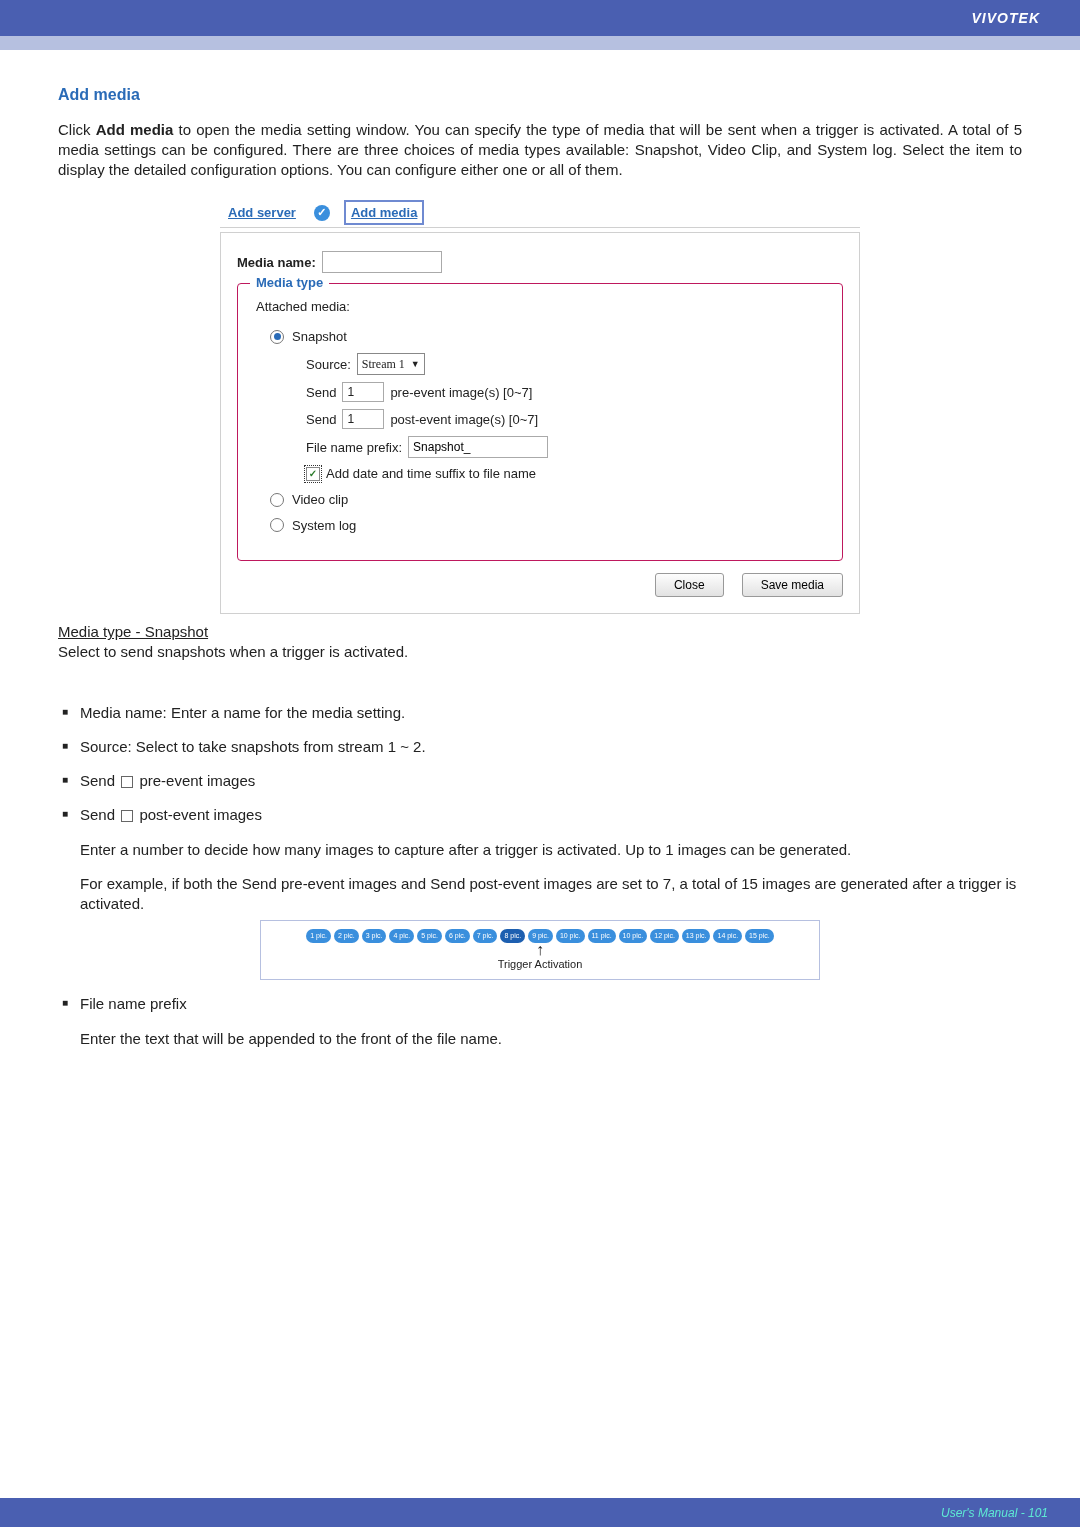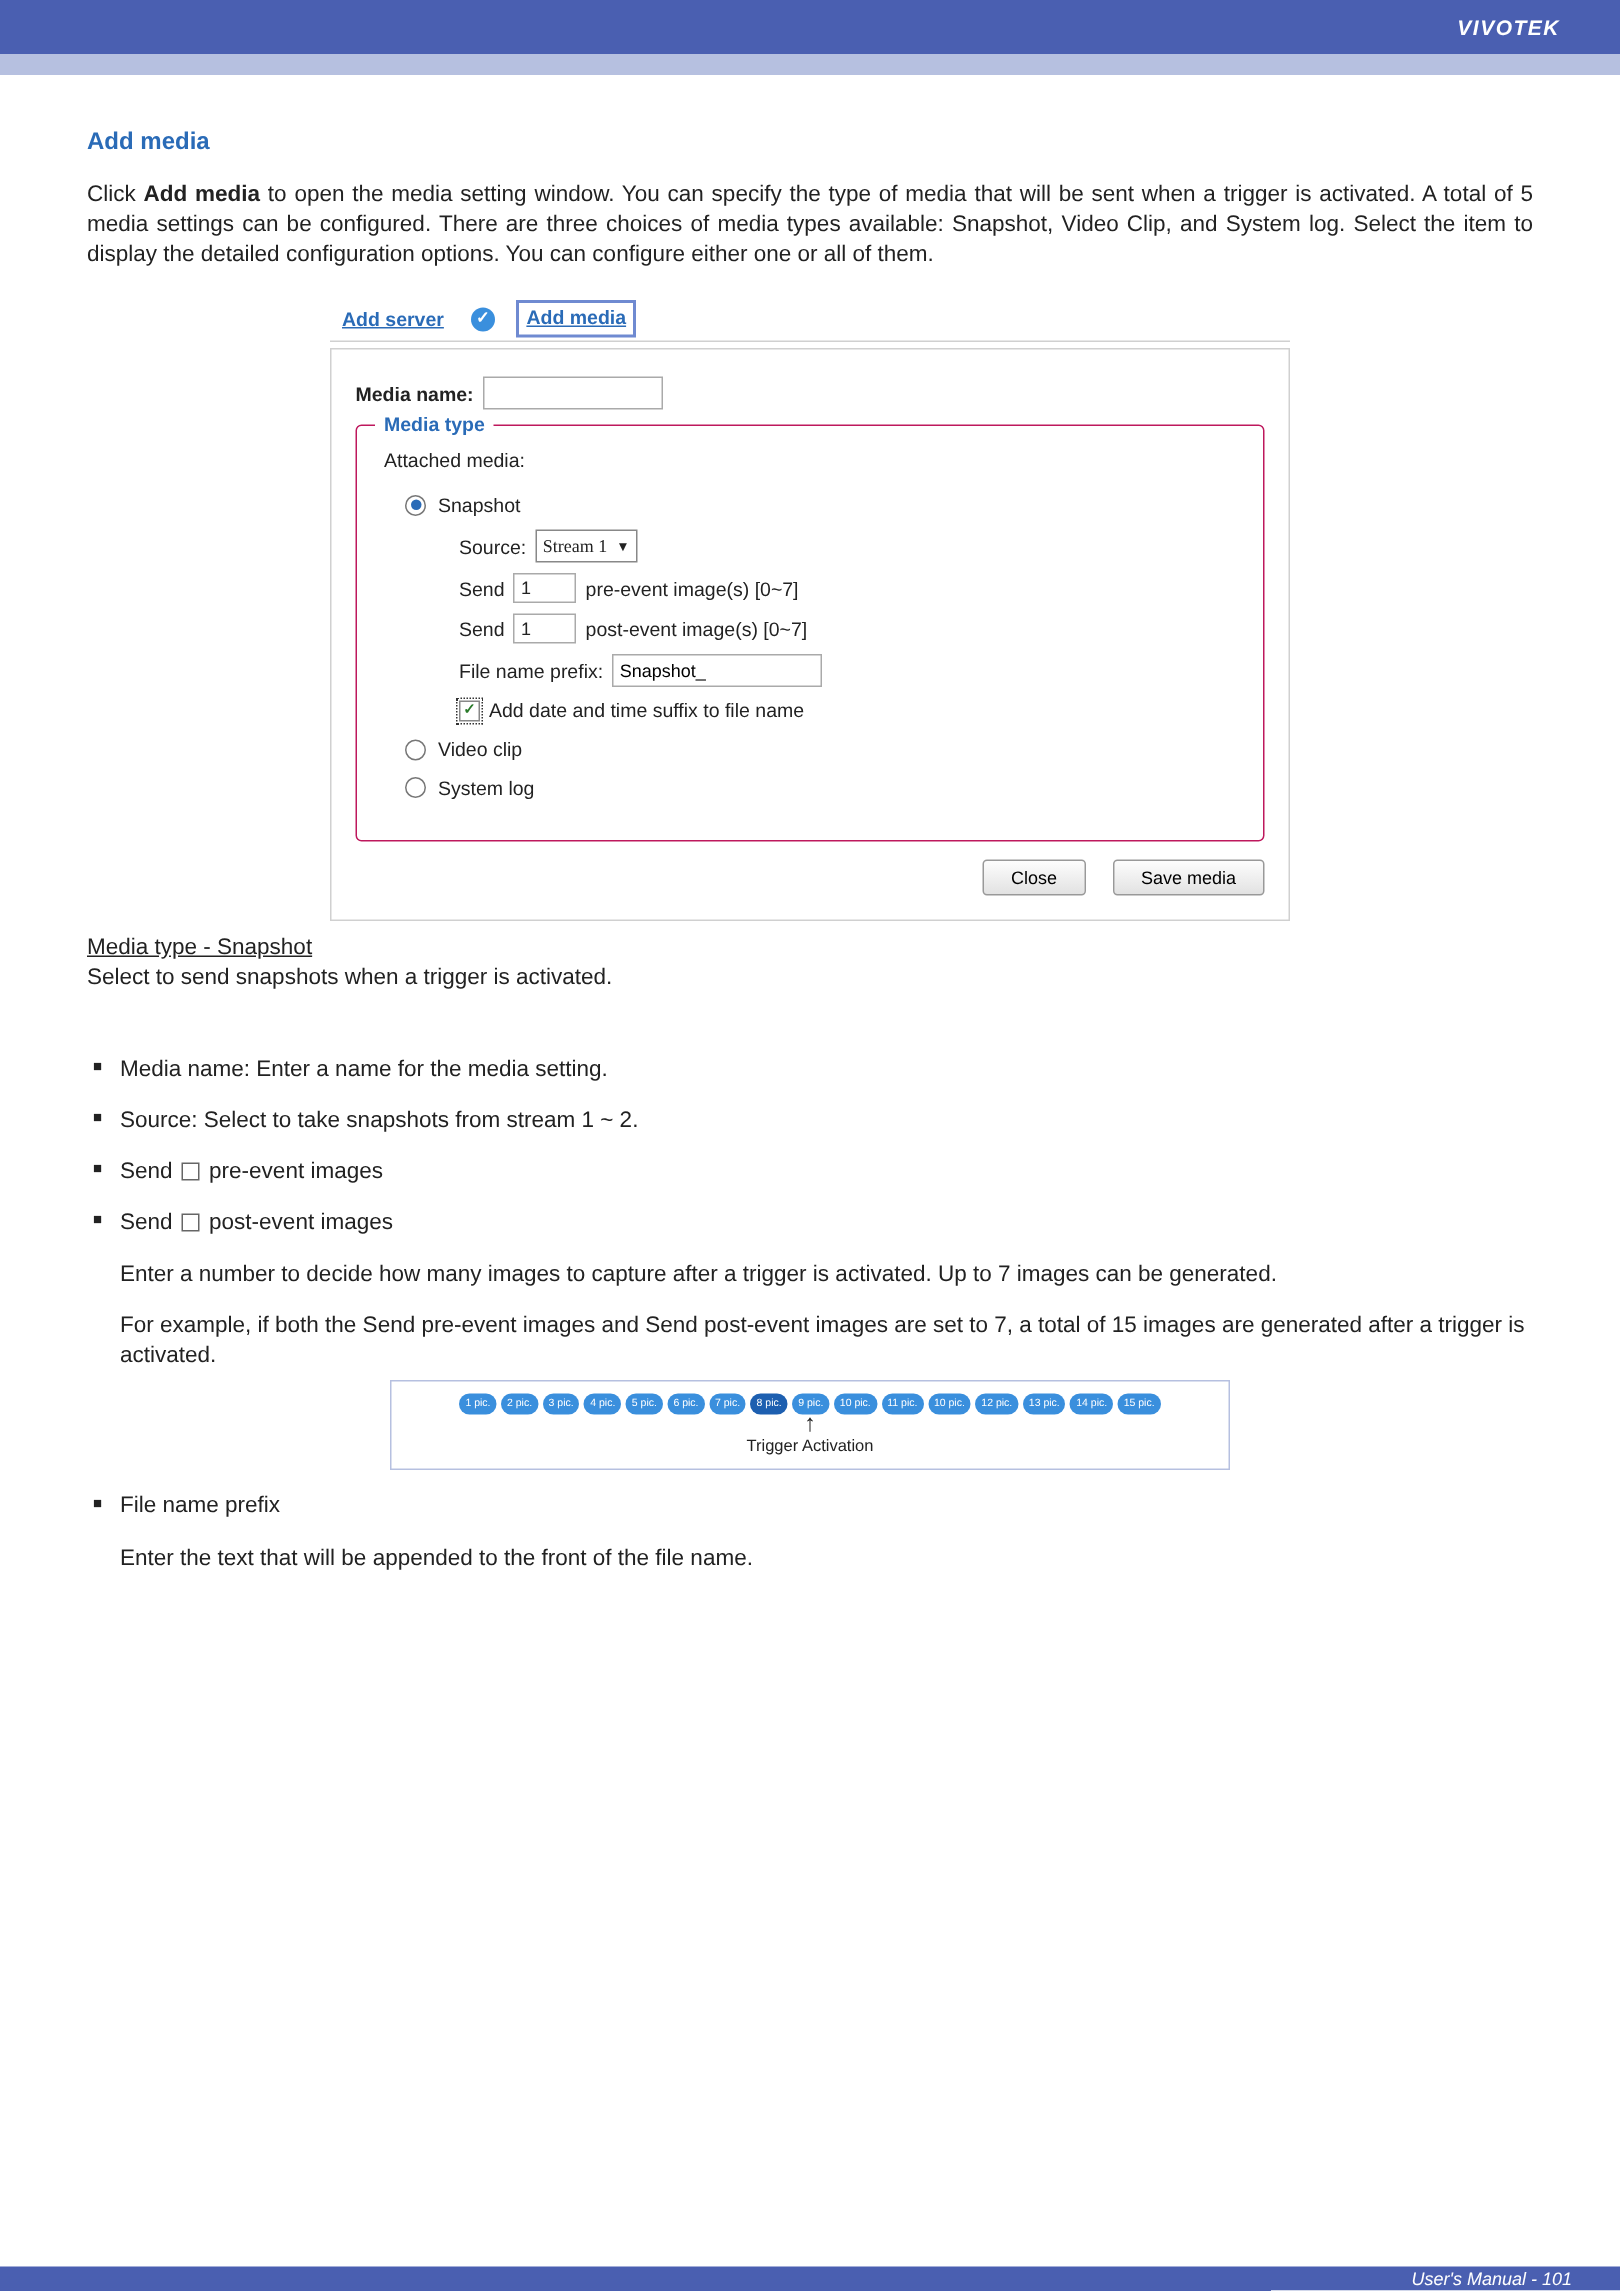--- a/index.html
+++ b/index.html
@@ -38,21 +38,21 @@
   .bullet-item { margin: 14px 0; padding-left: 22px; position: relative; }
   .bullet-item::before { content: "■"; position: absolute; left: 4px; top: 2px; font-size: 10px; }
   .small-check { display: inline-block; width: 12px; height: 12px; border: 1px solid #666; vertical-align: middle; margin: 0 2px; }
   .sub-text { margin-left: 22px; }
   .diagram-img { width: 560px; height: 60px; margin: 6px auto; border: 1px solid #b6c0e0; display: flex; flex-direction: column; align-items: center; justify-content: center; padding: 4px; }
   .pill-row { display: flex; gap: 3px; }
   .pill { border-radius: 8px; font-size: 7px; color: #fff; padding: 2px 4px; background: #3a8fdd; white-space: nowrap; }
   .pill.highlight { background: #1d5fb0; }
   .arrow-up { font-size: 16px; line-height: 10px; margin-top: 2px; }
   .trig-label { font-size: 11px; margin-top: 2px; }
-  .footer-band { position: absolute; bottom: 0; left: 0; right: 0; height: 16px; background: #4a5fb1; color: #ffffff; font-style: italic; font-size: 12px; display: flex; align-items: center; justify-content: flex-end; padding-right: 32px; }
+  .footer-band { position: absolute; bottom: 0; left: 0; right: 0; height: 29px; background: #4a5fb1; color: #5eead4; font-style: italic; font-size: 12px; display: flex; align-items: center; justify-content: flex-end; padding-right: 32px; }
 </style>
 </head>
 <body>
 
 <div class="header-band">
   <span>VIVOTEK</span>
 </div>
 <div class="sub-band"></div>
 
 <div class="content">
@@ -147,21 +147,21 @@
       <span>Send</span>
       <span class="small-check"></span>
       <span> pre-event images</span>
     </div>
 
     <div class="bullet-item">
       <span>Send</span>
       <span class="small-check"></span>
       <span> post-event images</span>
     </div>
-    <div class="sub-text">Enter a number to decide how many images to capture after a trigger is activated. Up to 7 images can be generated.</div>
+    <div class="sub-text">Enter a number to decide how many images to capture after a trigger is activated. Up to 1 images can be generated.</div>
     <div class="sub-text" style="margin-top:14px">For example, if both the Send pre-event images and Send post-event images are set to 7, a total of 15 images are generated after a trigger is activated.</div>
 
     <div class="diagram-img">
       <div class="pill-row" id="pill-row">
           <span class="pill">1 pic.</span>
           <span class="pill">2 pic.</span>
           <span class="pill">3 pic.</span>
           <span class="pill">4 pic.</span>
           <span class="pill">5 pic.</span>
           <span class="pill">6 pic.</span>

